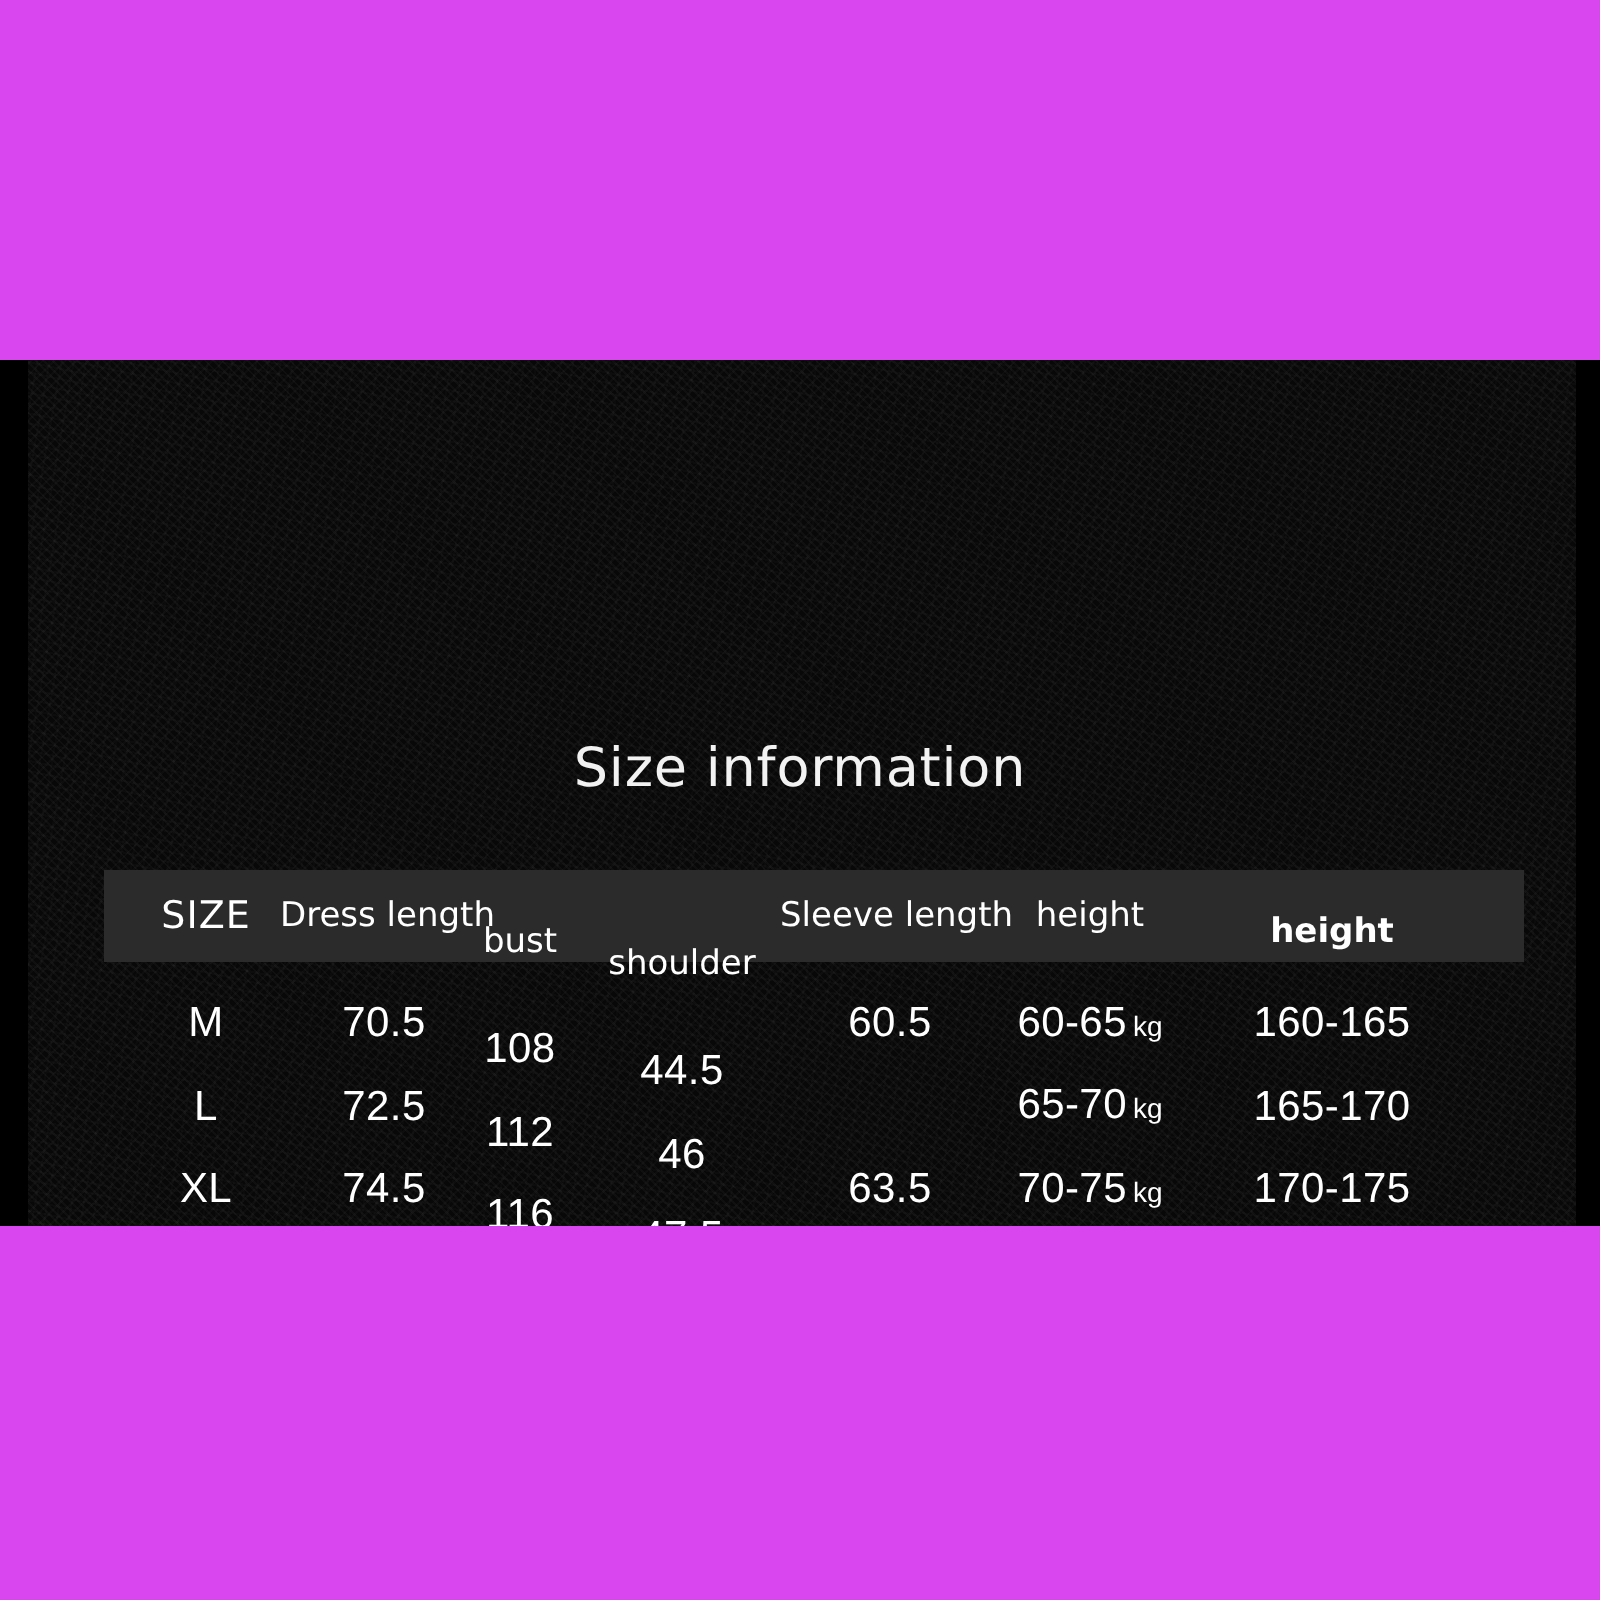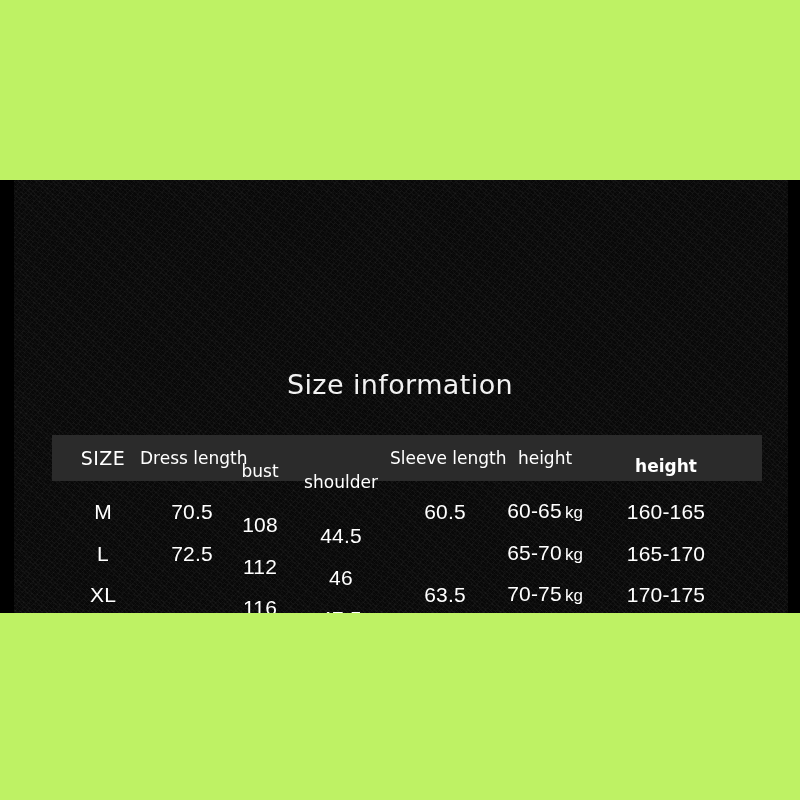--- a/index.html
+++ b/index.html
@@ -11,21 +11,21 @@
     height: 800px;
     background: #efefef;
     font-family: "Liberation Sans", sans-serif;
     overflow: hidden;
   }
 
   #page {
     position: relative;
     width: 800px;
     height: 800px;
-    background: #bef264;
+    background: #d946ef;
   }
 
   
   #panel {
     position: absolute;
     left: 0;
     top: 180px;
     width: 800px;
     height: 433px;
     background-color: #080808;
@@ -142,21 +142,21 @@
     font-family: "Liberation Sans", sans-serif;
     font-size: 21px;
     font-weight: 400;
     line-height: 42px;
     letter-spacing: 0.2px;
   }
   .data-row .c-size {
     font-size: 21px;
   }
   .unit {
-    font-size: 17px;
+    font-size: 14px;
     letter-spacing: 0;
     padding-left: 3px;
     text-align: right;
   }
 </style>
 </head>
 <body>
 
 <div id="page">
 
@@ -194,20 +194,21 @@
           <div class="row data-row" style="top: 352.7px;">
             <div class="cell c-size">L</div>
             <div class="cell c-dress">72.5</div>
             <div class="cell c-bust">112</div>
             <div class="cell c-shoulder">46</div>
             <div class="cell c-weight">65-70<span class="unit">kg</span></div>
             <div class="cell c-height">165-170</div>
           </div>
           <div class="row data-row" style="top: 394.4px;">
             <div class="cell c-size">XL</div>
+            <div class="cell c-dress">74.5</div>
             <div class="cell c-bust">116</div>
             <div class="cell c-shoulder">47.5</div>
             <div class="cell c-sleeve">63.5</div>
             <div class="cell c-weight">70-75<span class="unit">kg</span></div>
             <div class="cell c-height">170-175</div>
           </div>
         </div>
 
     </div>
   </div>

